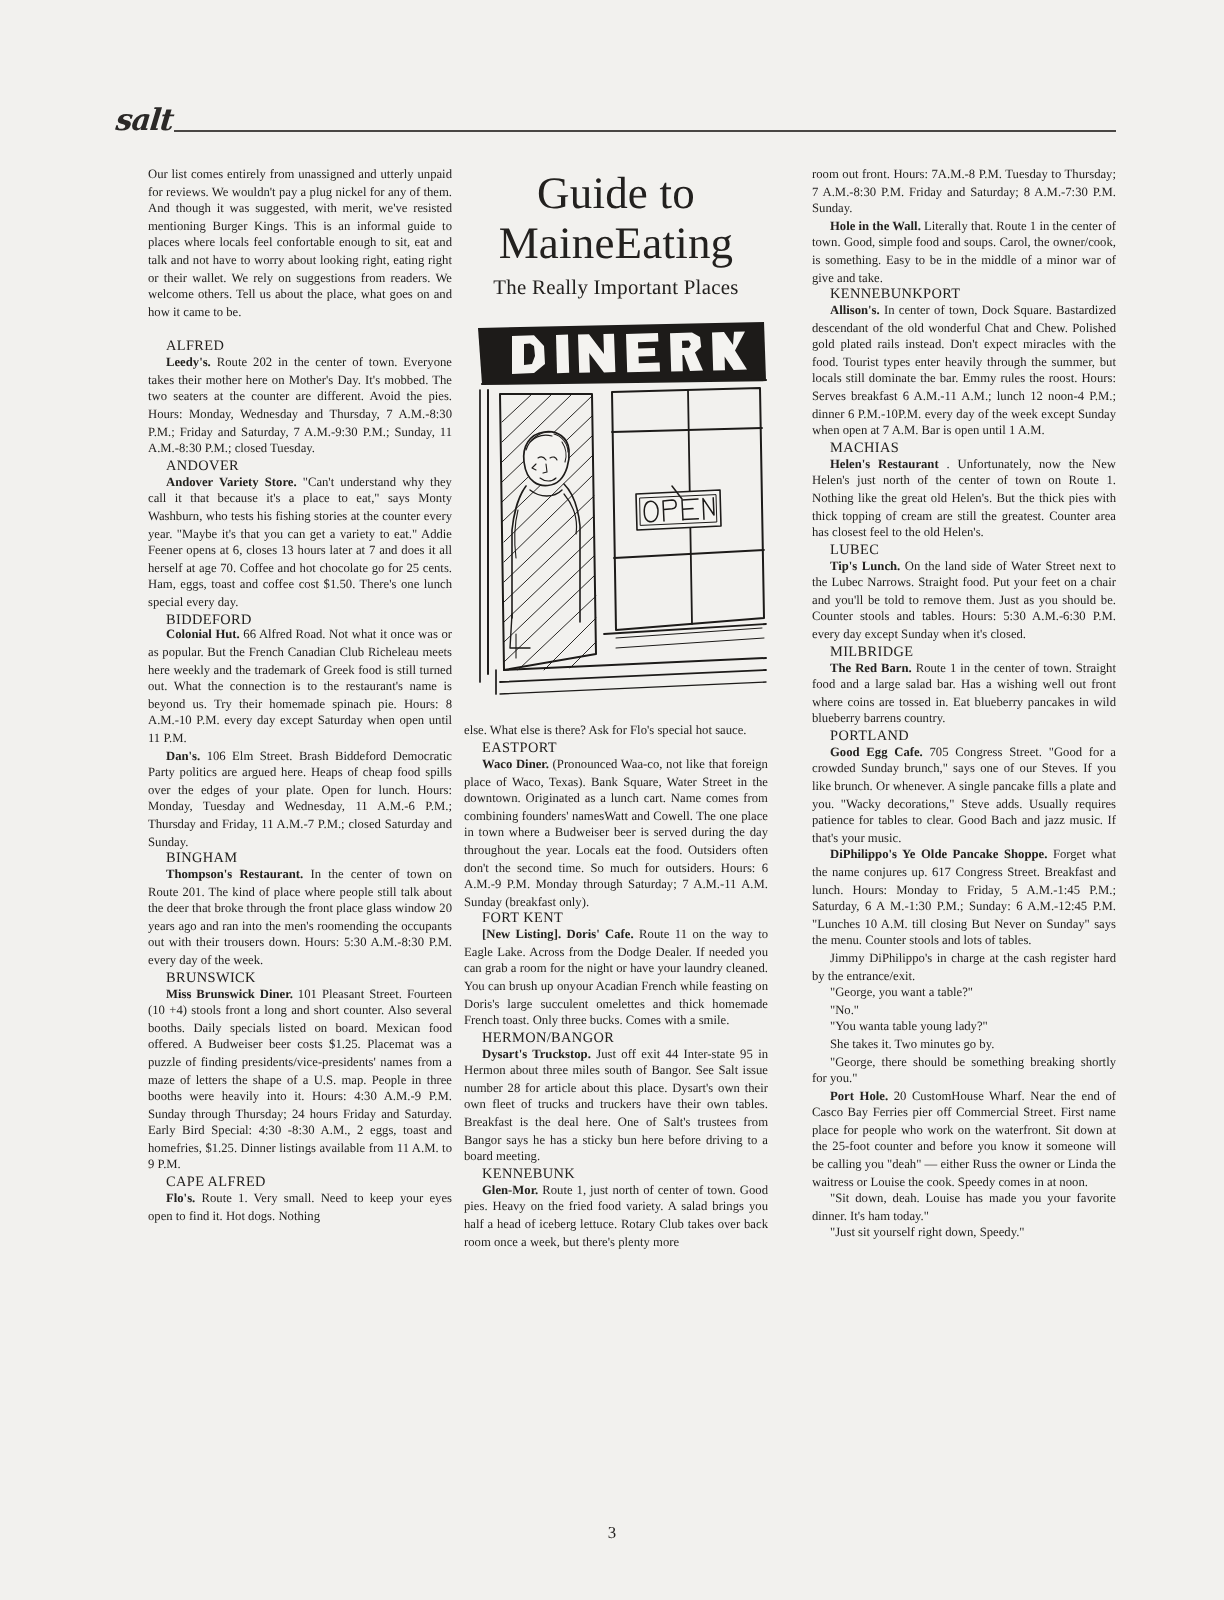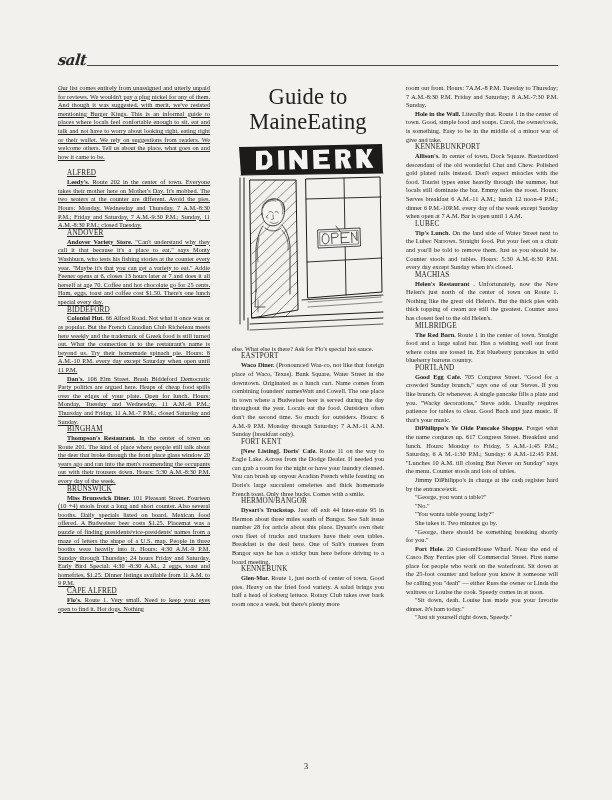--- a/index.html
+++ b/index.html
@@ -66,21 +66,21 @@
     top: 0;
     width: 152px;
     font-size: 6.35px;
     line-height: 1.355;
     text-align: justify;
     text-justify: inter-word;
     hyphens: auto;
     margin-top: 12px;
     -webkit-hyphens: auto;
   }
-  .col-1 { left: 0px; text-decoration: underline; }
+  .col-1 { left: 16px; }
   .col-2 { left: 174px; }
   .col-3 { left: 348px; }
 
   .col p {
     margin: 0;
     text-indent: 9px;
   }
   .col p.noindent { text-indent: 0; }
 
   .town {
@@ -180,20 +180,21 @@
         <p><span class="name">Flo's.</span><span>  Route 1. Very small. Need to keep your eyes open to find it. Hot dogs. Nothing</span></p>
       </div>
 
     </div>
 
     <div class="col col-2">
 
       <div class="titleblock">
         <div class="title-main">Guide to</div>
         <div class="title-main">MaineEating</div>
+        <div class="title-sub">The Really Important Places</div>
       </div>
 
       <svg class="illo" viewBox="0 0 152 196">
         <g fill="none" stroke="#1d1b19" stroke-width="0.85" stroke-linecap="round" stroke-linejoin="round">
 
           <path d="M7,5 L150,2 L151,31 L9,33 Z" fill="#1d1b19" stroke="none"></path>
 
           <g fill="#f4f3f0" stroke="none">
             <path d="M24,9 L35,8.6 L40,14 L40.5,23 L35,27.5 L24,28 Z M30,13 L30,23.5 L34,23 L35.5,19 L35,14 L33,12.8 Z"></path>
             <path d="M46,8.5 L52,8.3 L52.6,27.4 L46.5,27.6 Z"></path>
@@ -316,27 +317,27 @@
       <p class="noindent">room out front. Hours: 7A.M.-8 P.M. Tuesday to Thursday; 7 A.M.-8:30 P.M. Friday and Saturday; 8 A.M.-7:30 P.M. Sunday.</p>
 
       <p><span class="name">Hole in  the Wall.</span><span> Literally that. Route 1 in the  center of town. Good, simple food and soups. Carol, the owner/cook, is something. Easy to be in the middle of a  minor war of give and take.</span></p>
 
       <div>
         <p class="town">KENNEBUNKPORT</p>
         <p><span class="name">Allison's.</span><span>   In center of town, Dock Square. Bastardized descendant of the  old wonderful Chat and Chew. Polished gold plated rails instead. Don't expect miracles with the  food. Tourist types enter heavily   through  the summer, but locals still dominate the  bar. Emmy  rules  the  roost.  Hours:  Serves breakfast 6  A.M.-11 A.M.; lunch 12  noon-4 P.M.; dinner 6 P.M.-10P.M. every day of the week except Sunday when open at 7 A.M. Bar is open until 1 A.M.</span></p>
       </div>
 
       <div>
+        <p class="town">MACHIAS</p>
+        <p><span class="name">Helen's Restaurant</span><span> . Unfortunately, now the New Helen's just north of the center of town on Route 1. Nothing like the great old Helen's. But the  thick  pies  with  thick topping of cream are still  the  greatest. Counter area has closest feel to the old Helen's.</span></p>
+      </div>
+
+      <div>
         <p class="town">LUBEC</p>
         <p><span class="name">Tip's Lunch.</span><span>  On the land side  of Water Street next to the Lubec Narrows.  Straight food. Put your feet on a chair and you'll be told to remove them. Just as you should be. Counter stools and tables. Hours: 5:30 A.M.-6:30 P.M. every day  except Sunday when it's closed.</span></p>
-      </div>
-
-      <div>
-        <p class="town">MACHIAS</p>
-        <p><span class="name">Helen's Restaurant</span><span> . Unfortunately, now the New Helen's just north of the center of town on Route 1. Nothing like the great old Helen's. But the  thick  pies  with  thick topping of cream are still  the  greatest. Counter area has closest feel to the old Helen's.</span></p>
       </div>
 
       <div>
         <p class="town">MILBRIDGE</p>
         <p><span class="name">The Red Barn.</span><span>  Route 1 in the center of town. Straight food and a large salad bar. Has a wishing well out front  where coins are tossed in. Eat blueberry pancakes in wild blueberry barrens country.</span></p>
       </div>
 
       <div>
         <p class="town">PORTLAND</p>
         <p><span class="name">Good  Egg  Cafe.</span><span> 705 Congress  Street. "Good for a crowded Sunday brunch," says one of  our Steves.  If  you  like  brunch.  Or whenever. A single pancake fills a   plate and you.  "Wacky  decorations,"   Steve   adds. Usually requires patience  for tables to clear. Good Bach and jazz music. If that's your music.</span></p>

